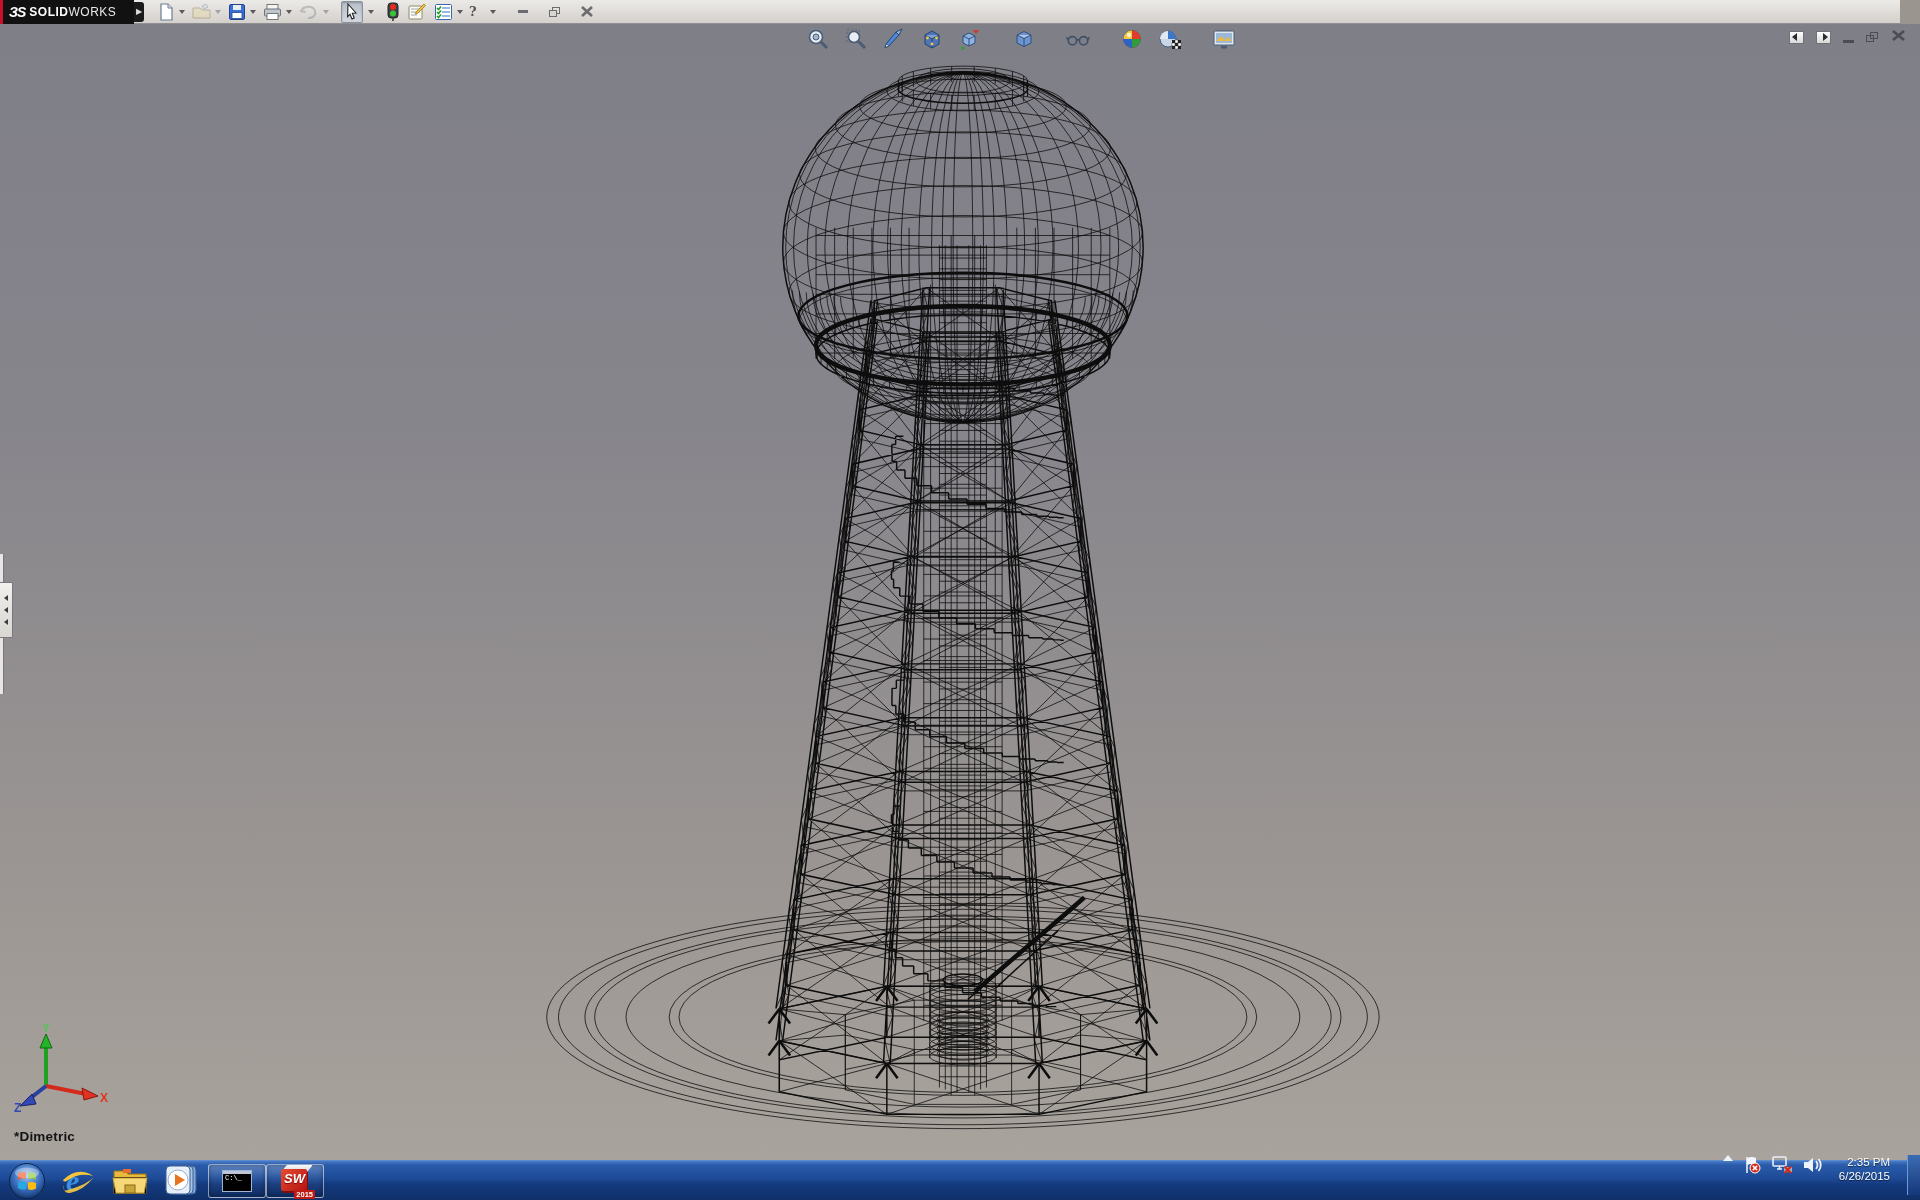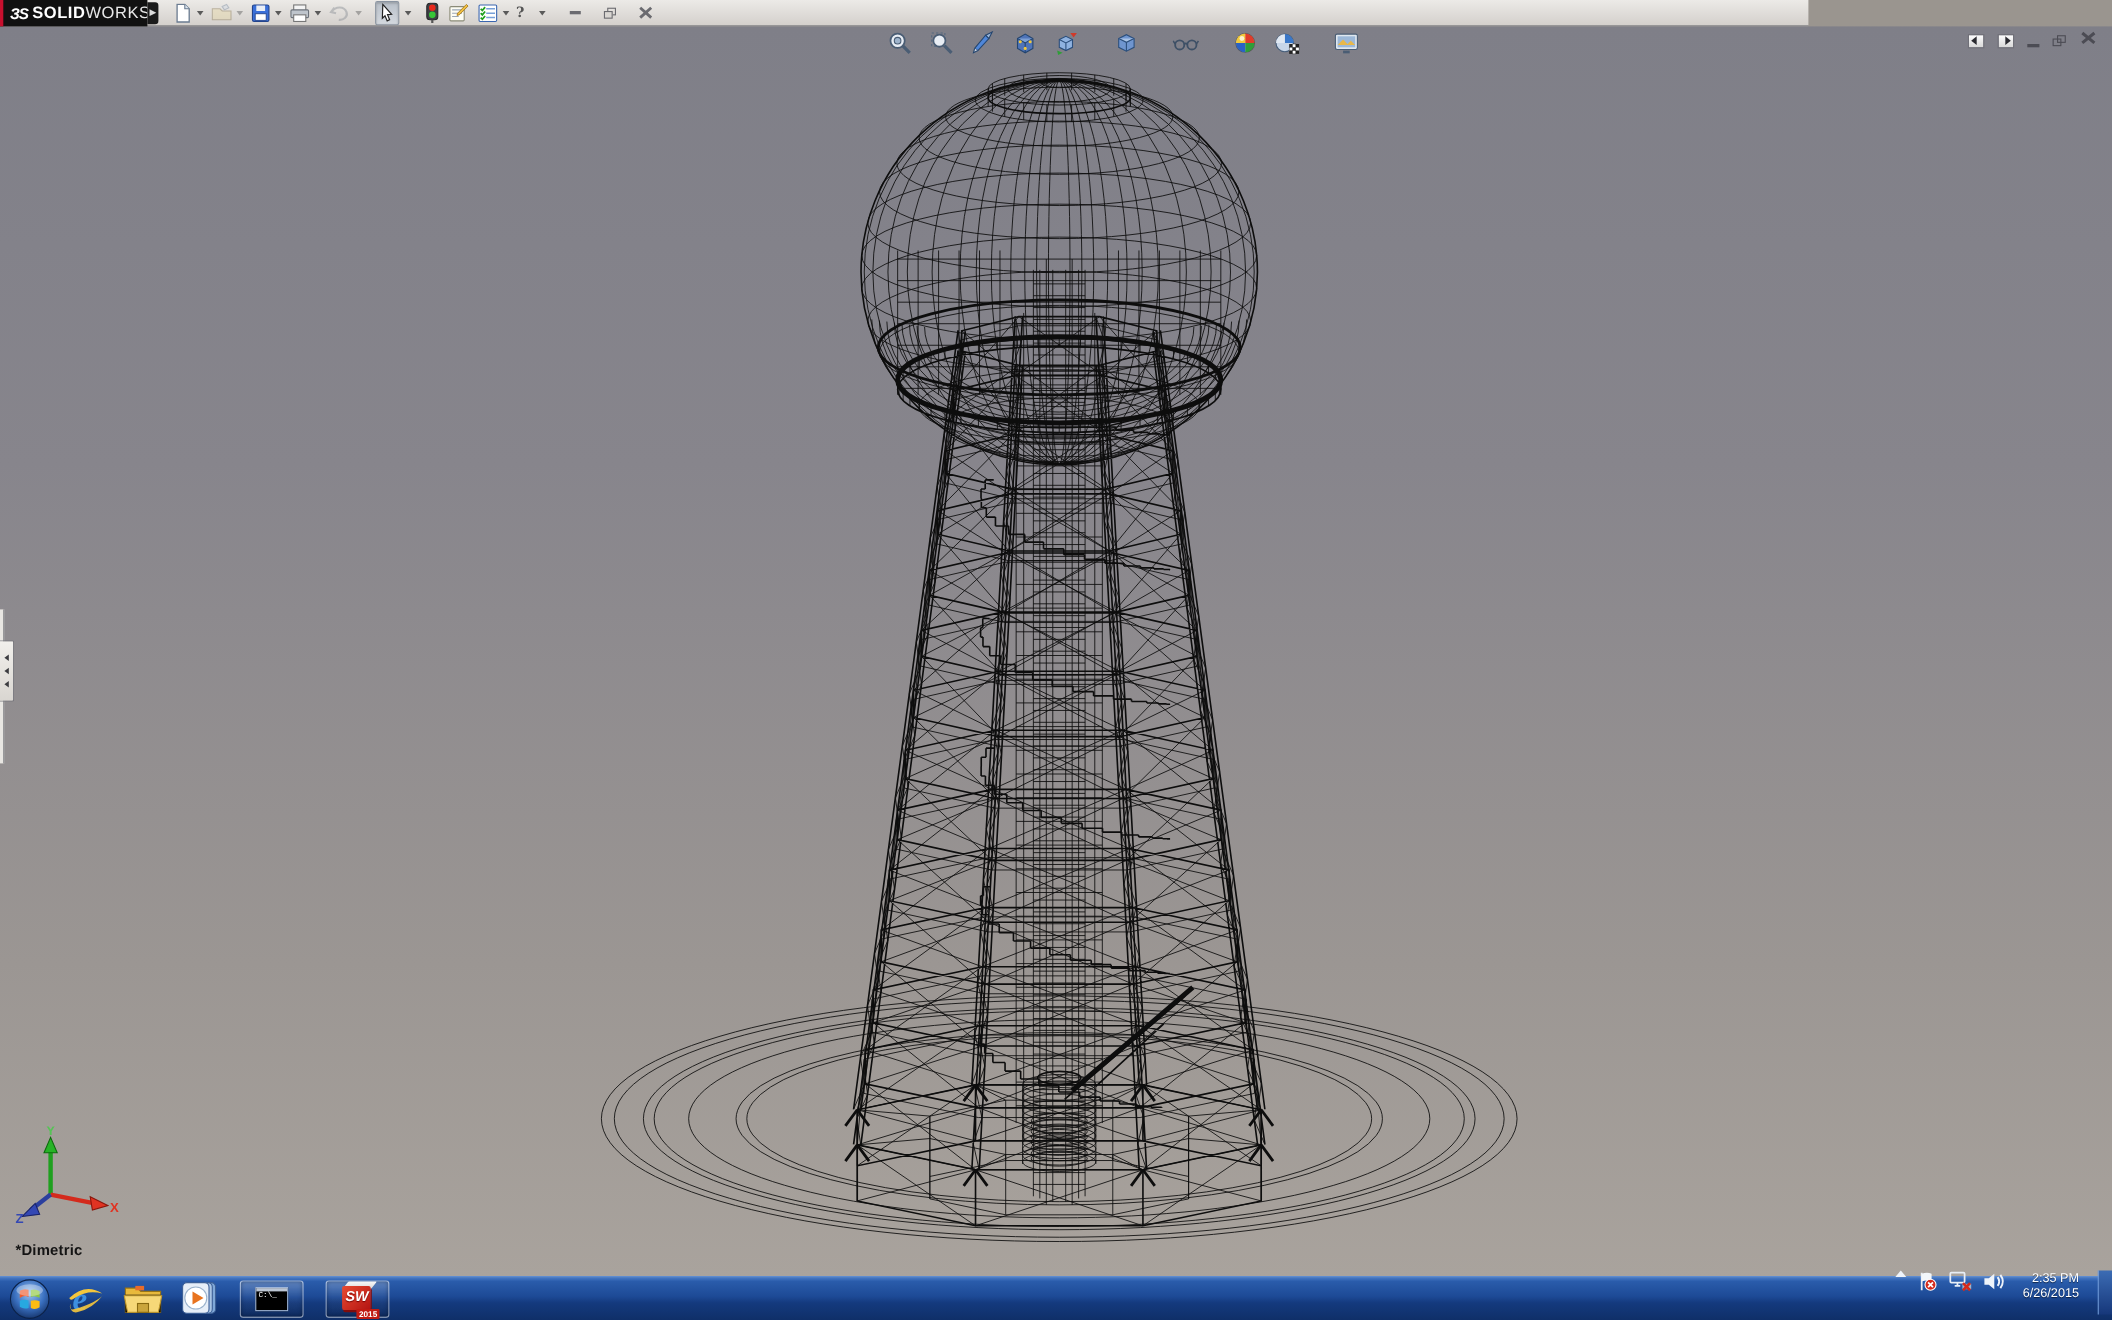--- a/index.html
+++ b/index.html
@@ -1,26 +1,26 @@
 <!DOCTYPE html>
 <html><head>
 <meta charset="utf-8">
 <style>
   * { margin:0; padding:0; box-sizing:border-box; }
   html,body { width:1920px; height:1200px; overflow:hidden; font-family:"Liberation Sans", sans-serif; }
   body { background:#9a958f; position:relative; }
 
   
-  .titlebar { position:absolute; top:0; left:0; width:1644px; height:24px;
+  .titlebar { position:absolute; top:0; left:0; width:1900px; height:24px;
     background:linear-gradient(#eceae7,#d4d0cc); border-bottom:1px solid #8f8f93;
     display:flex; align-items:center; z-index:30; }
   .logo-block { width:134px; height:24px; background:#111; display:flex; align-items:center; position:relative; flex:none; }
   .logo-red { width:3px; height:24px; background:#c8102e; flex:none; }
   .logo-mark { color:#fff; font-style:italic; font-weight:bold; font-size:14px; margin-left:6px; letter-spacing:-1px; }
-  .logo-text { color:#fff; font-size:15px; letter-spacing:.5px; margin-left:4px; font-weight:bold; }
+  .logo-text { color:#fff; font-size:12px; letter-spacing:.5px; margin-left:4px; font-weight:bold; }
   .logo-text .lt { font-weight:normal; color:#e8e8e8; }
   .logo-flyout { position:absolute; right:-10px; top:2px; width:10px; height:20px; background:#1b1b1b; border-radius:0 3px 3px 0; color:#ddd; font-size:8px; line-height:20px; text-align:center; }
   .qat { display:flex; align-items:center; margin-left:22px; height:24px; }
   .qat-btn { display:flex; align-items:center; height:22px; padding:0 1px; position:relative; }
   .qat-btn svg { display:block; }
   .dd { width:0; height:0; border-left:3.5px solid transparent; border-right:3.5px solid transparent; border-top:4px solid #5a5a5a; margin:0 6px 0 3px; }
   .qat-sep { width:6px; }
   .pressed { background:linear-gradient(#b9c0c9,#d3d8de); border:1px solid #8a94a1; border-radius:2px; box-shadow:inset 0 1px 2px rgba(0,0,0,.25); }
   .dis { opacity:.45; }
   .title-center { flex:1; text-align:center; font-size:12px; color:#3c3c3c; }
@@ -62,21 +62,21 @@
   .triad { position:absolute; left:12px; bottom:48px; }
   .view-label { position:absolute; left:14px; bottom:16px; font-size:13.5px; font-weight:bold; color:#141414; letter-spacing:.2px; }
 
   
   .taskbar { position:absolute; left:0; bottom:0; width:1920px; height:40px;
     background:linear-gradient(180deg,#4a7cc8 0%, #2a5cab 10%, #1d4a96 45%, #143a7e 60%, #0f2f68 100%);
     border-top:1px solid #5d8bd0; display:flex; align-items:center; z-index:40; }
   .task-left { display:flex; align-items:center; height:40px; }
   .orb { width:42px; height:42px; margin:0 4px 0 6px; display:flex; align-items:center; justify-content:center; }
   .task-ic { width:52px; height:36px; display:flex; align-items:center; justify-content:center; }
-  .task-btn { width:58px; height:34px; margin:0 10px; border:1px solid rgba(255,255,255,.5); border-radius:3px;
+  .task-btn { width:58px; height:34px; margin:0 0; border:1px solid rgba(255,255,255,.5); border-radius:3px;
     background:linear-gradient(rgba(255,255,255,.25),rgba(255,255,255,.05) 45%, rgba(0,0,0,.12));
     display:flex; align-items:center; justify-content:center; box-shadow:inset 0 0 4px rgba(0,0,0,.35); }
   .task-spacer { flex:1; }
   .tray { display:flex; align-items:flex-start; gap:9px; height:52px; }
   .tray-tri { width:0; height:0; border-left:5px solid transparent; border-right:5px solid transparent; border-bottom:6px solid #eef3fa; }
   .clock { text-align:right; color:#fff; font-size:11.5px; line-height:14px; margin-left:6px; text-shadow:0 1px 1px rgba(0,0,0,.6); }
   .show-desktop { width:13px; height:40px; margin-left:8px; border-left:1px solid #6f9ad8; background:linear-gradient(180deg,#3c6cb4,#16377a); }
 
   .cmd-mini { width:30px; height:22px; background:#000; border:1px solid #9db4d8; position:relative; }
   .cmd-mini .bar { height:3px; background:#bcc6d4; }

